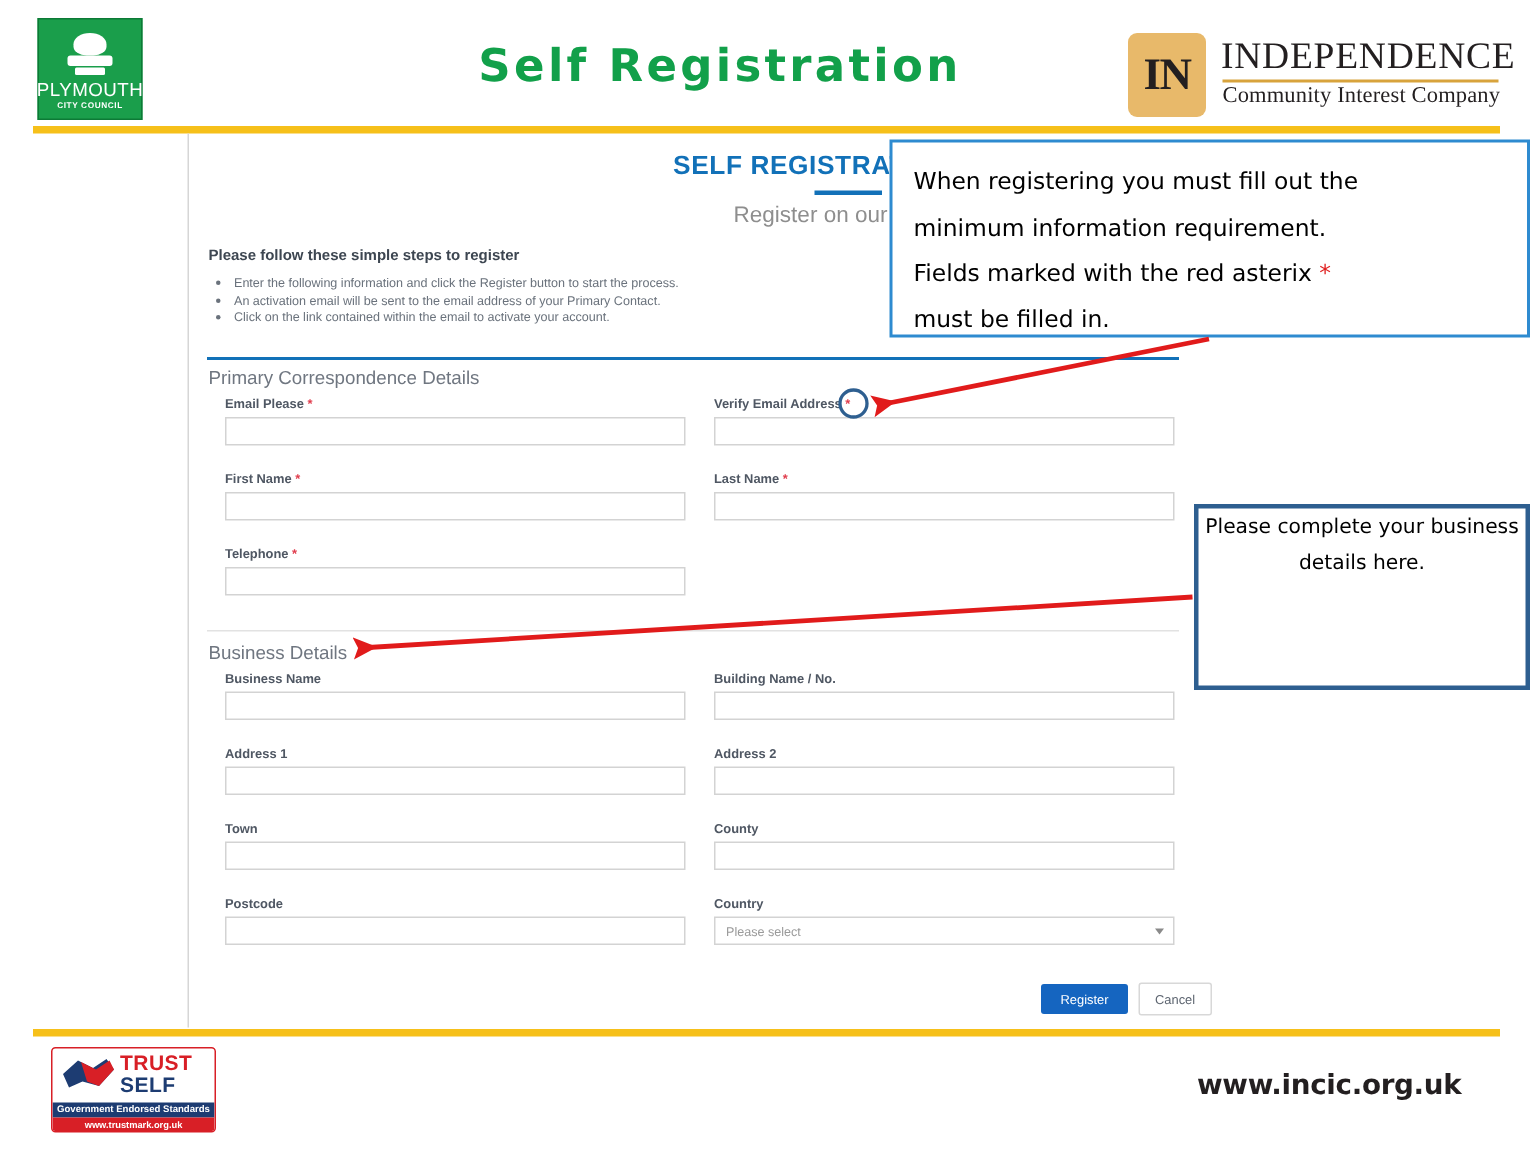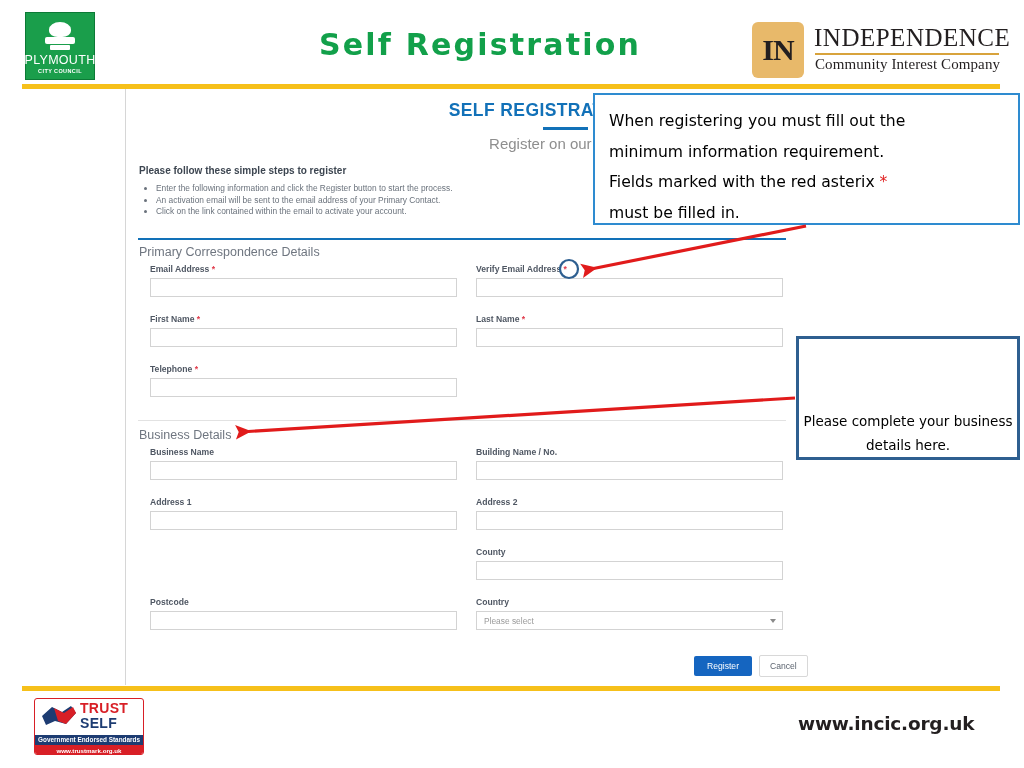--- a/index.html
+++ b/index.html
@@ -295,21 +295,21 @@
     font-size: 15.6px;
     line-height: 30.5px;
     font-family: "DejaVu Sans", sans-serif;
   }
   #callout-required .ast { color: #e02020; }
   #callout-business {
     left: 796px; top: 336px;
     width: 224px; height: 124px;
     border: 3px solid #2e5f90;
     display: flex;
-    align-items: flex-end;
+    align-items: flex-start;
     justify-content: center;
     text-align: center;
     color: #000000;
     font-size: 13.5px;
     line-height: 24px;
     font-family: "DejaVu Sans", sans-serif;
   }
   #annotation-svg {
     position: absolute;
     left: 0; top: 0;
@@ -426,21 +426,21 @@
   <ul id="steps-list">
     <li>Enter the following information and click the Register button to start the process.</li>
     <li>An activation email will be sent to the email address of your Primary Contact.</li>
     <li>Click on the link contained within the email to activate your account.</li>
   </ul>
 
   <div class="section-rule" style="top:148px"></div>
   <div class="section-heading" style="top:155px">Primary Correspondence Details</div>
 
   <div class="field col-left" style="left:24px; top:174px">
-    <div class="field-label"><span>Email Address</span> <span class="req">*</span></div>
+    <div class="field-label"><span>Email Please</span> <span class="req">*</span></div>
     <input class="field-input" type="text" value="" style="">
   </div>
   <div class="field col-right" style="left:350px; top:174px">
     <div class="field-label"><span>Verify Email Address</span> <span class="req">*</span></div>
     <input class="field-input" type="text" value="" style="">
   </div>
 
   <div class="field col-left" style="left:24px; top:224px">
     <div class="field-label"><span>First Name</span> <span class="req">*</span></div>
     <input class="field-input" type="text" value="" style="">
@@ -469,20 +469,24 @@
 
   <div class="field col-left" style="left:24px; top:407px">
     <div class="field-label">Address 1</div>
     <input class="field-input" type="text" value="" style="">
   </div>
   <div class="field col-right" style="left:350px; top:407px">
     <div class="field-label">Address 2</div>
     <input class="field-input" type="text" value="" style="">
   </div>
 
+  <div class="field col-left" style="left:24px; top:457px">
+    <div class="field-label">Town</div>
+    <input class="field-input" type="text" value="" style="">
+  </div>
   <div class="field col-right" style="left:350px; top:457px">
     <div class="field-label">County</div>
     <input class="field-input" type="text" value="" style="">
   </div>
 
   <div class="field col-left" style="left:24px; top:507px">
     <div class="field-label">Postcode</div>
     <input class="field-input" type="text" value="" style="">
   </div>
   <div class="field col-right" style="left:350px; top:507px">

